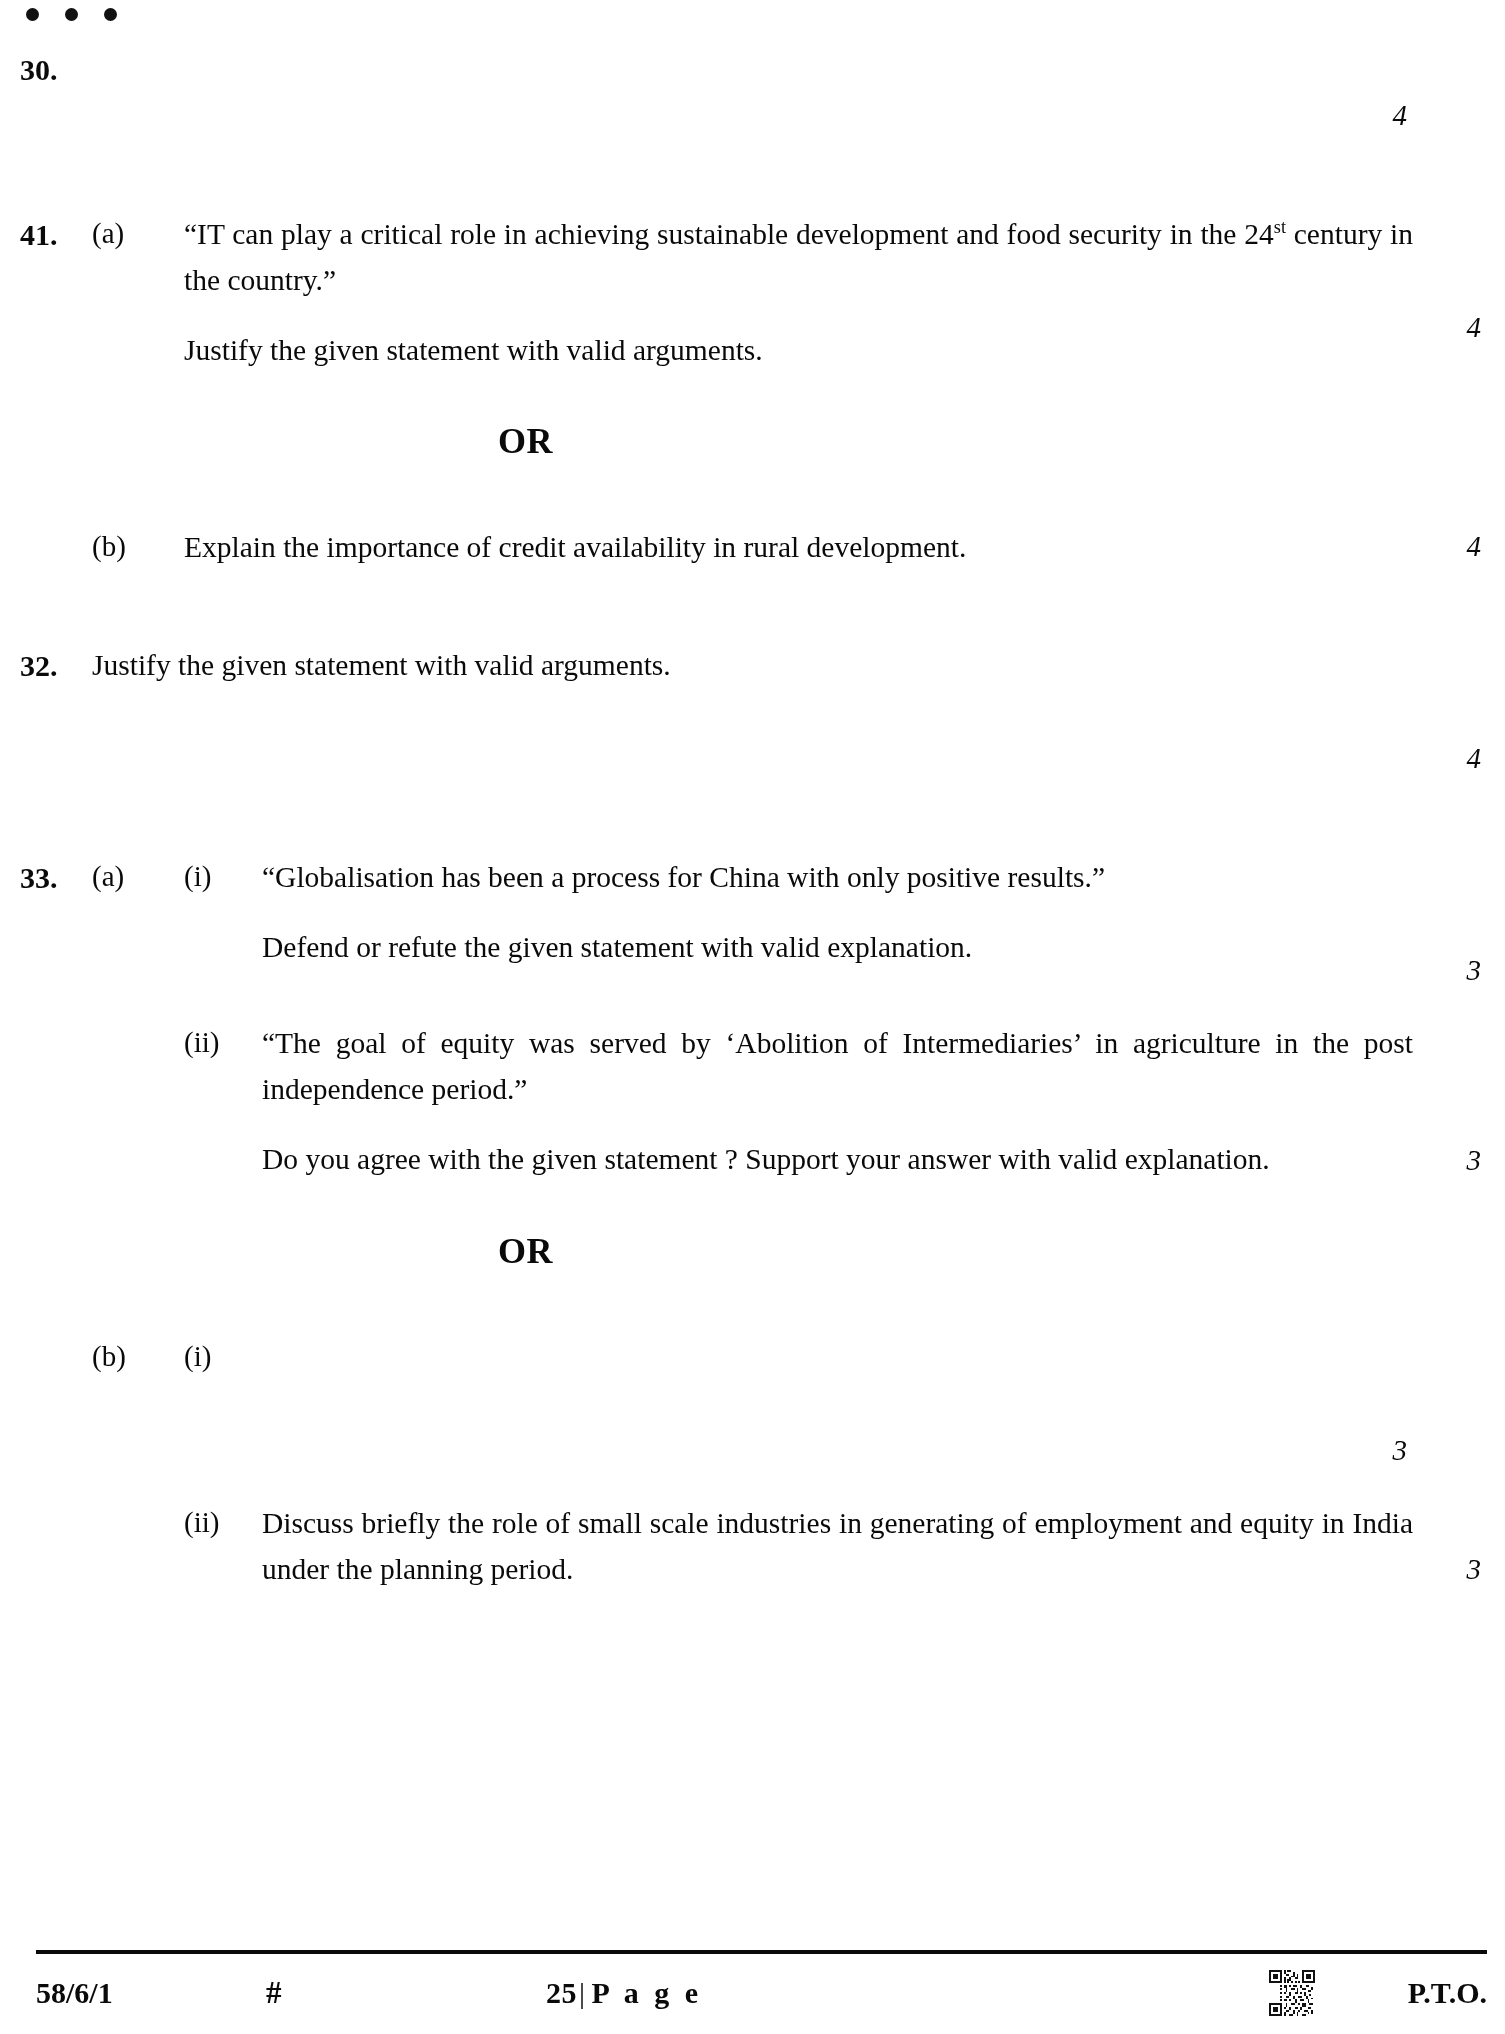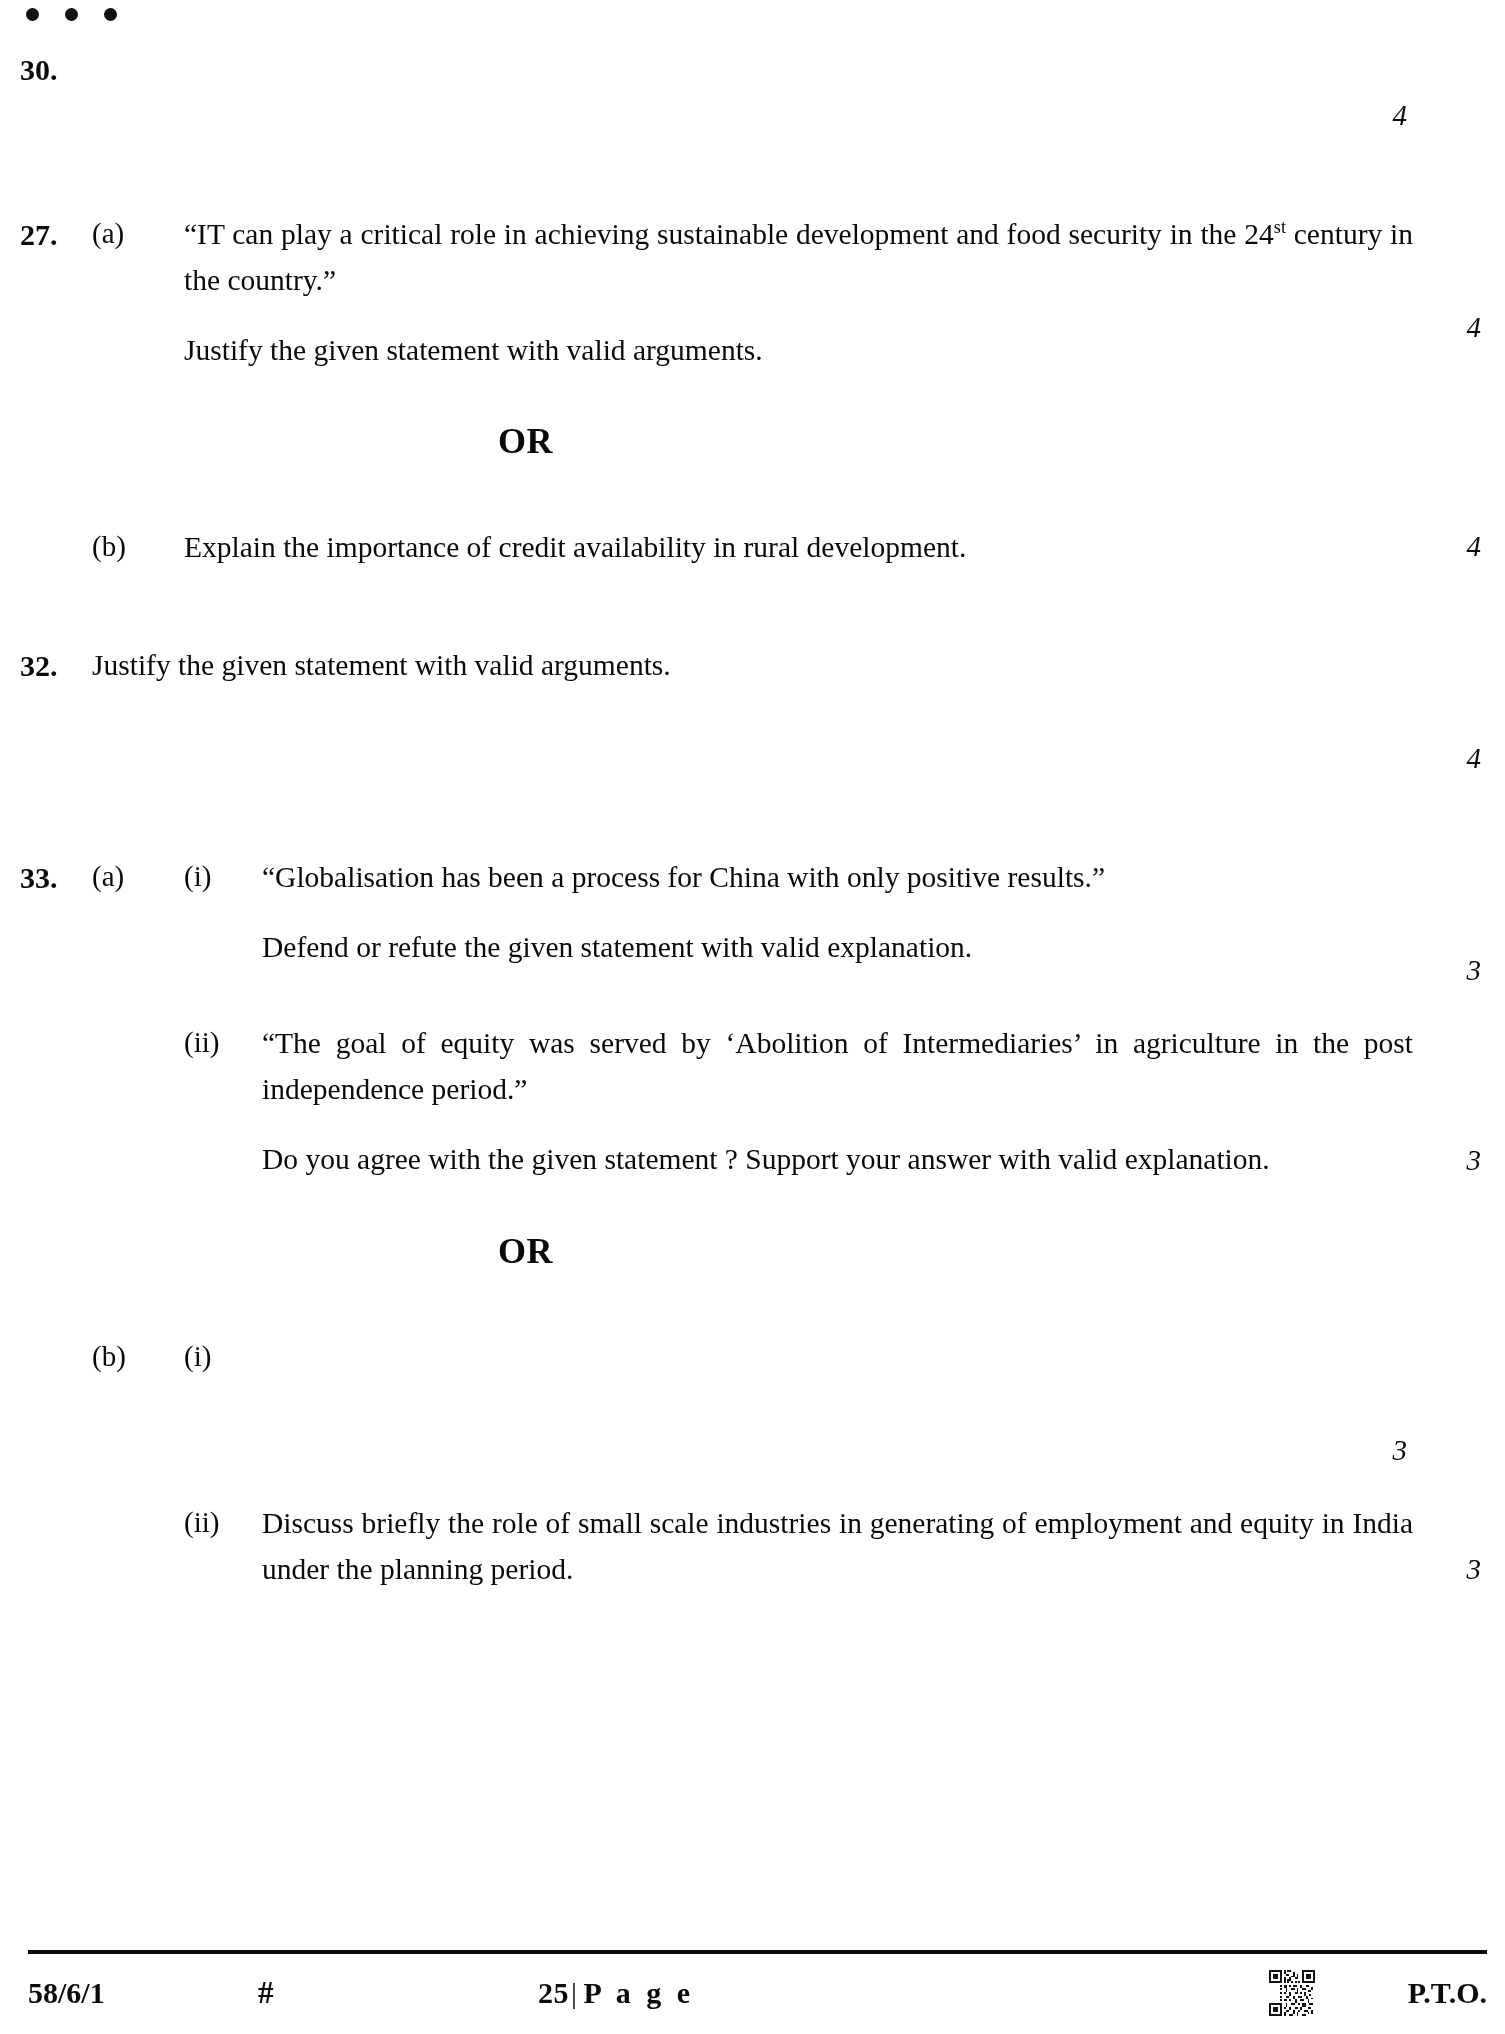--- a/index.html
+++ b/index.html
@@ -108,21 +108,21 @@
 
   
   .gap-sm { height: 26px; }
   .gap-md { height: 46px; }
   .gap-lg { height: 62px; }
   .gap-xl { height: 72px; }
 
   
   .footer {
     position: absolute;
-    left: 28px;
+    left: 36px;
     right: 18px;
     bottom: 18px;
   }
   .footer-rule {
     border: none;
     border-top: 4px solid #0a0a0a;
     margin: 0 0 16px 0;
   }
   .footer-row {
     display: grid;
@@ -161,21 +161,21 @@
     <div class="qrow no-alpha">
       <div class="qnum">30.</div>
       <div></div>
       <div></div>
       <div class="qmarks push-1">4</div>
     </div>
 
     <div class="gap-xl"></div>
 
     <div class="qrow no-roman">
-      <div class="qnum">27.</div>
+      <div class="qnum">41.</div>
       <div class="qalpha">(a)</div>
       <div></div>
       <div class="qbody">
         <p class="justified"><span>“IT can play a critical role in achieving sustainable development and food security in the 24</span><sup>st</sup><span> century in the country.”</span></p>
         <p class="spaced-above">Justify the given statement with valid arguments.</p>
       </div>
       <div class="qmarks push-2">4</div>
     </div>
 
     <div class="gap-md"></div>

